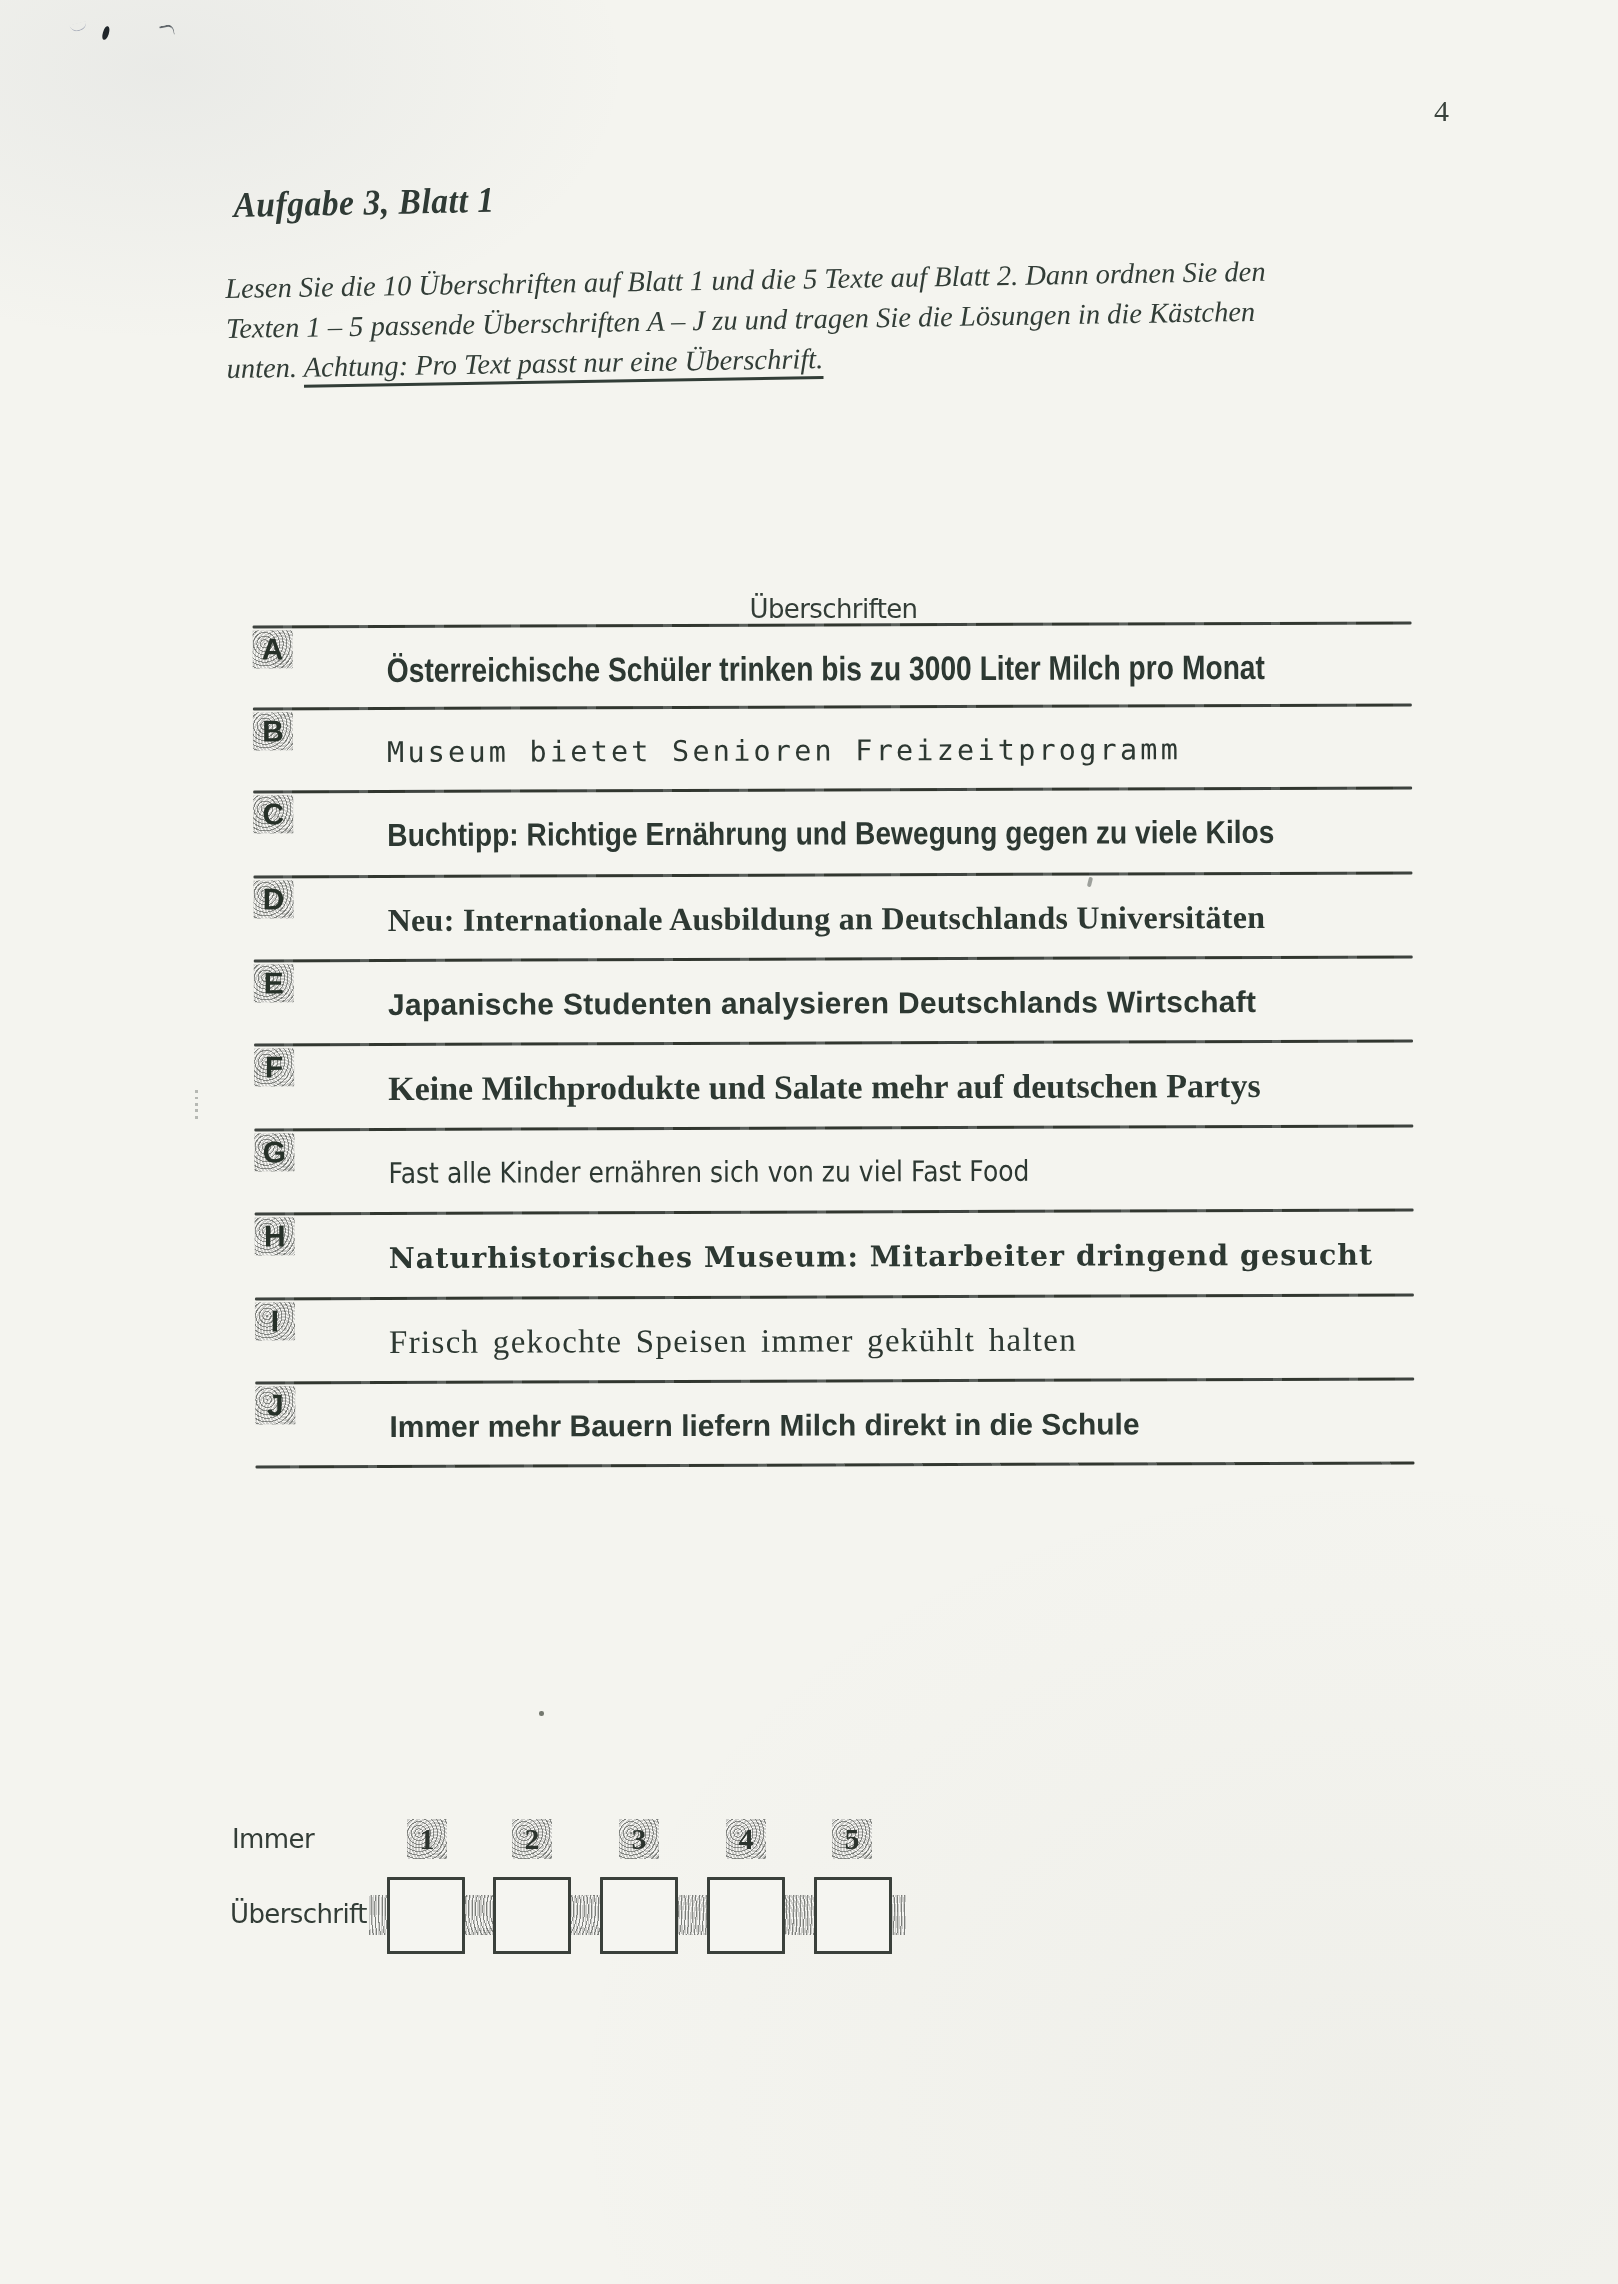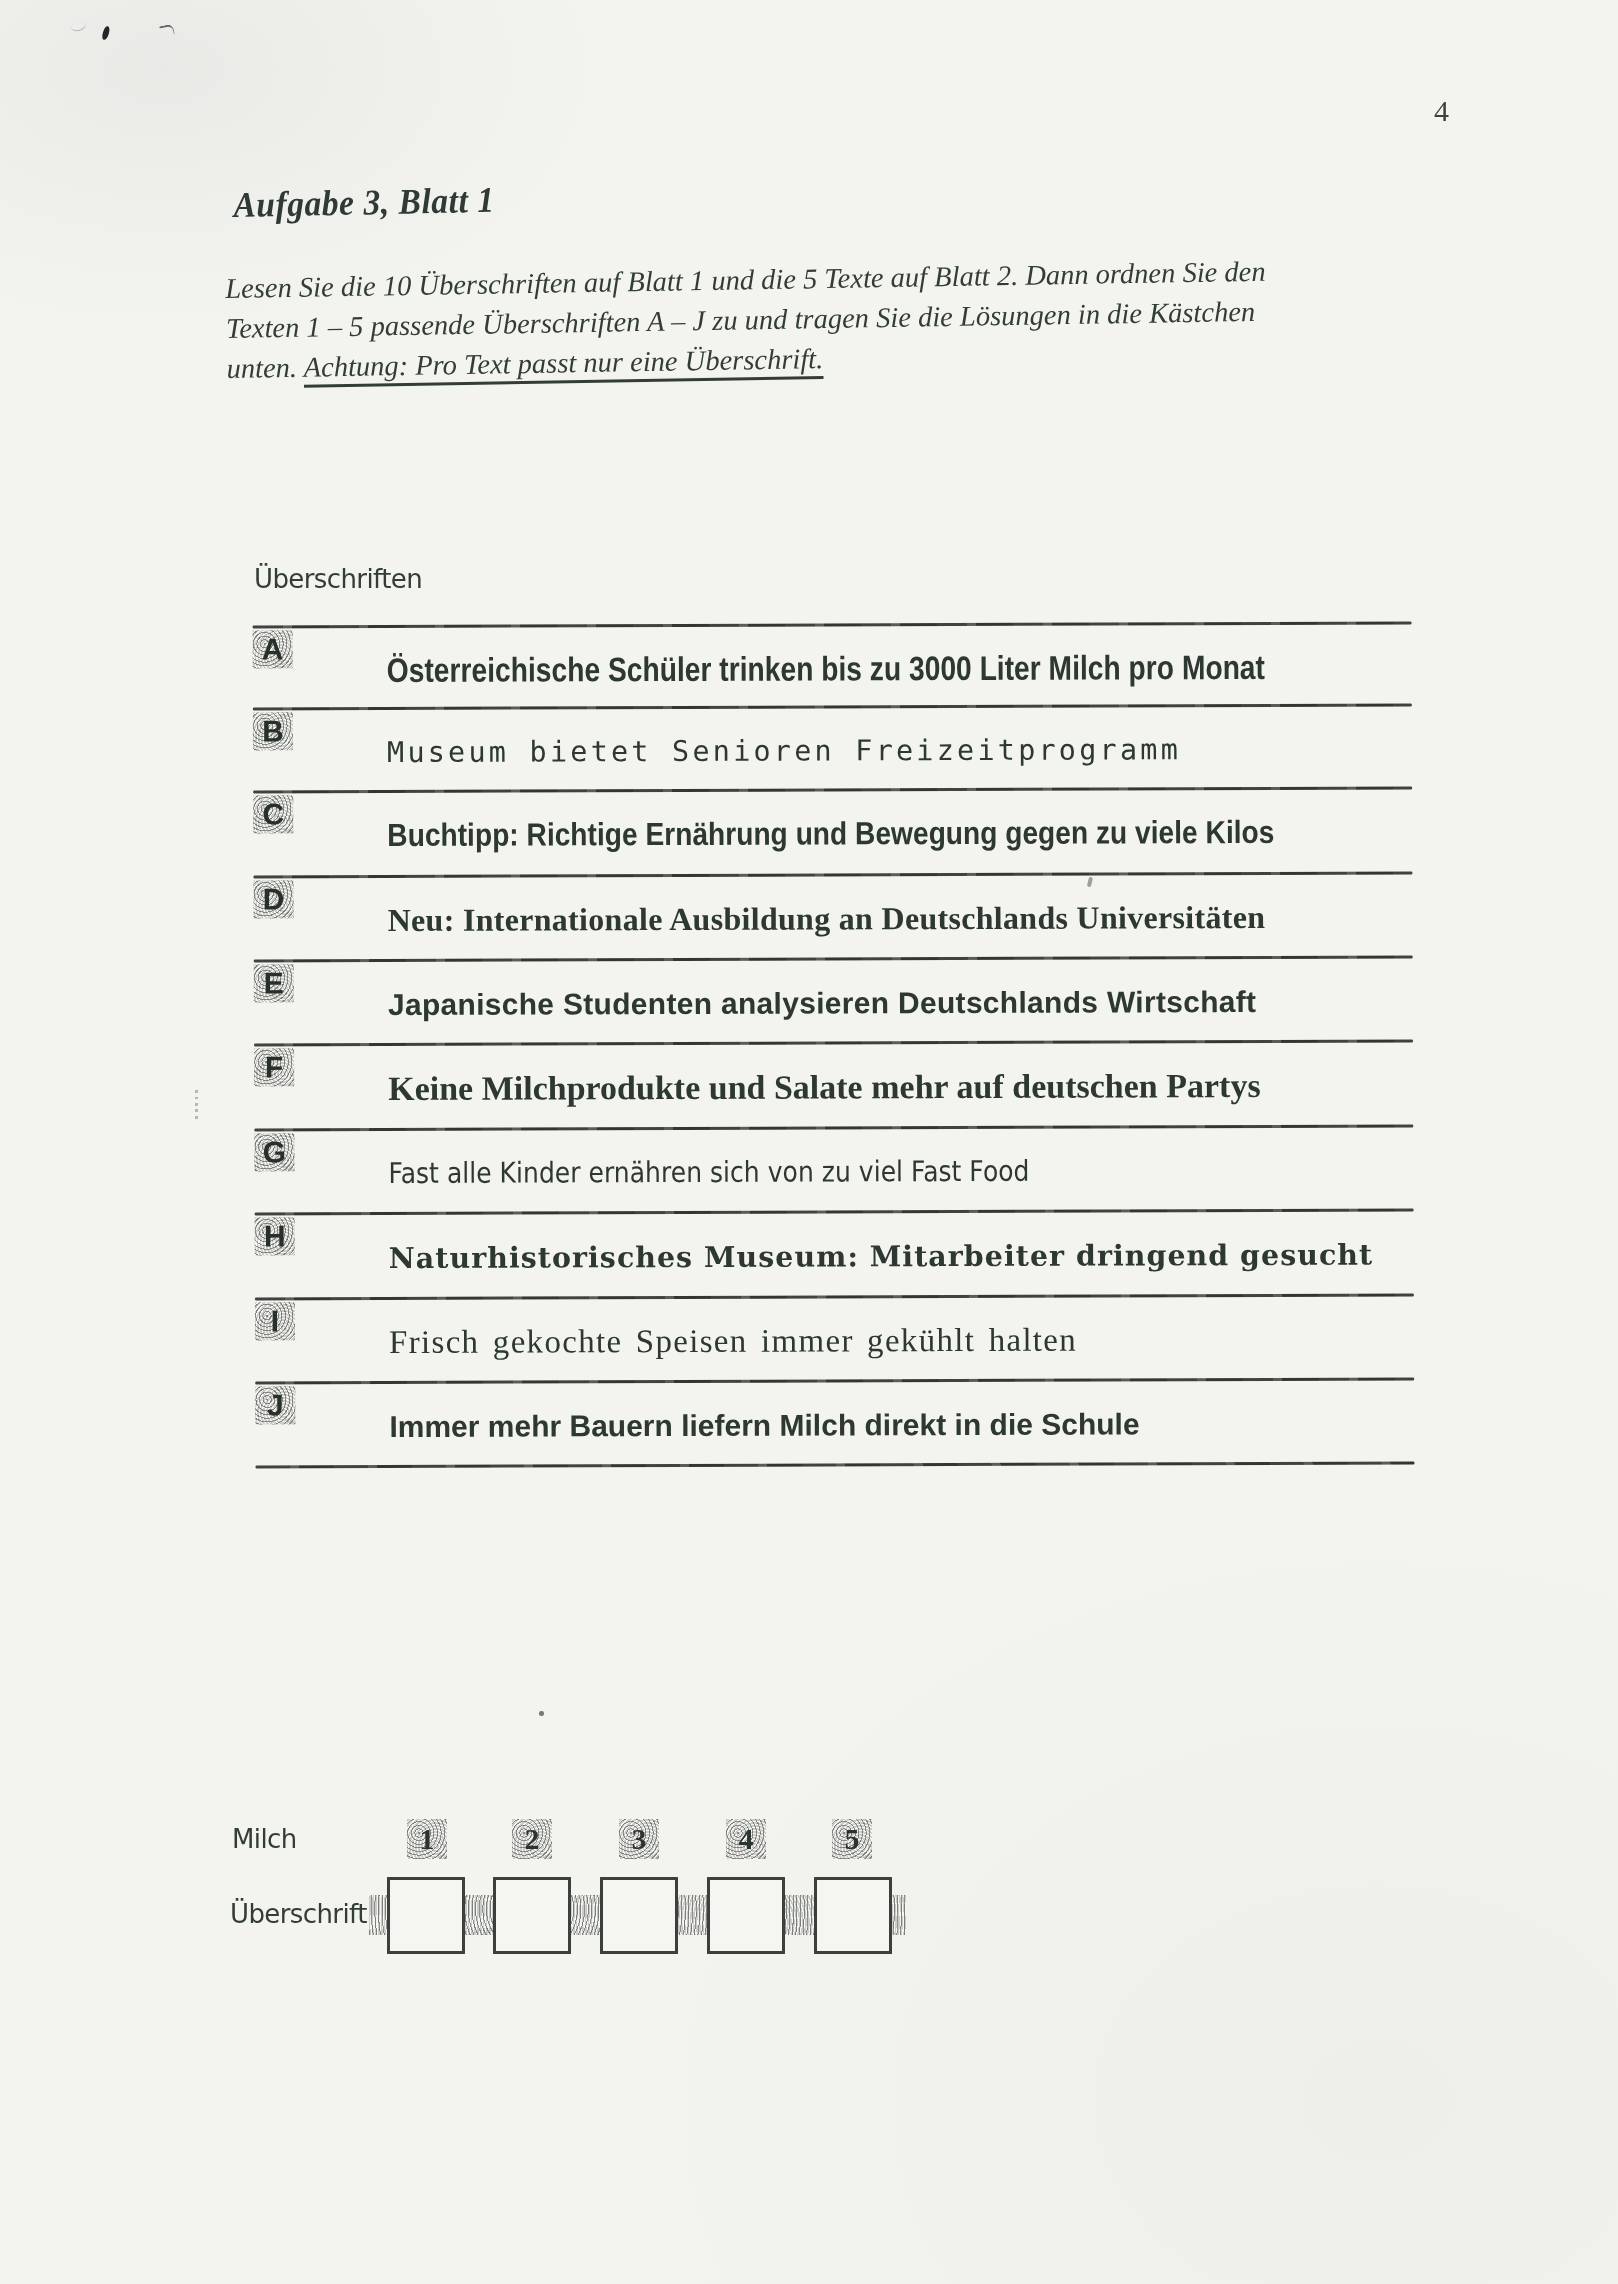--- a/index.html
+++ b/index.html
@@ -26,21 +26,21 @@
   
   .page-number { position:absolute; left:1434px; top:94px; font-size:30px; color:#39423c; }
   .title { position:absolute; left:233px; top:184px; font-weight:700; font-style:italic; font-size:36px;
            letter-spacing:0.6px; white-space:nowrap; transform:rotate(-1.15deg) scaleX(.93); transform-origin:left top; color:#2f3a35; }
   .instructions { position:absolute; left:225px; top:269px; width:1235px; font-style:italic; font-size:28.5px;
            line-height:40px; transform:rotate(-0.95deg); transform-origin:left top; color:#323d37; }
   .instructions .iline { white-space:nowrap; }
   .uline { text-decoration:underline; text-decoration-thickness:2.6px; text-underline-offset:8.4px; }
 
   
-  .section-heading { position:absolute; left:254px; top:564px; width:1159px; text-align:left;
+  .section-heading { position:absolute; left:254px; top:594px; width:1159px; text-align:center;
            font-family:"DejaVu Sans", sans-serif; font-size:26px; letter-spacing:-0.6px; color:#333d37; }
   .table-wrap { position:absolute; left:0; top:0; width:1619px; height:2284px; transform:rotate(-0.2deg); transform-origin:388px 1035px; }
   .hrow { position:absolute; left:254px; width:1159px; height:84px; }
   .rule { position:absolute; left:0; top:0; width:100%; height:2.6px; border-radius:1.3px;
            background:repeating-linear-gradient(90deg,#3e433f 0 30px,#585d59 30px 39px,#31362f 39px 76px); }
   .rule-final { position:absolute; left:254px; top:1465px; width:1159px; height:2.6px; border-radius:1.3px;
            background:repeating-linear-gradient(90deg,#3e433f 0 34px,#585d59 34px 43px,#31362f 43px 78px); }
   .speckle { background-color:#cbcbc8;
            background-image:
              repeating-radial-gradient(circle at 30% 35%, rgba(58,63,58,.55) 0 1px, rgba(0,0,0,0) 1px 3.6px),
@@ -169,21 +169,21 @@
       <div class="rule"></div>
       <div class="badge speckle">
           <span>J</span>
         </div>
       <div class="htext st-j">Immer mehr Bauern liefern Milch direkt in die Schule</div>
     </div>
 
     <div class="rule-final"></div>
   </div>
 
-  <div class="ans-label" style="left:232px; top:1824px;">Milch</div>
+  <div class="ans-label" style="left:232px; top:1824px;">Immer</div>
 
   <div class="num-badge speckle" style="left:407px">
       <span>1</span>
     </div>
   <div class="num-badge speckle" style="left:512px">
       <span>2</span>
     </div>
   <div class="num-badge speckle" style="left:619px">
       <span>3</span>
     </div>

